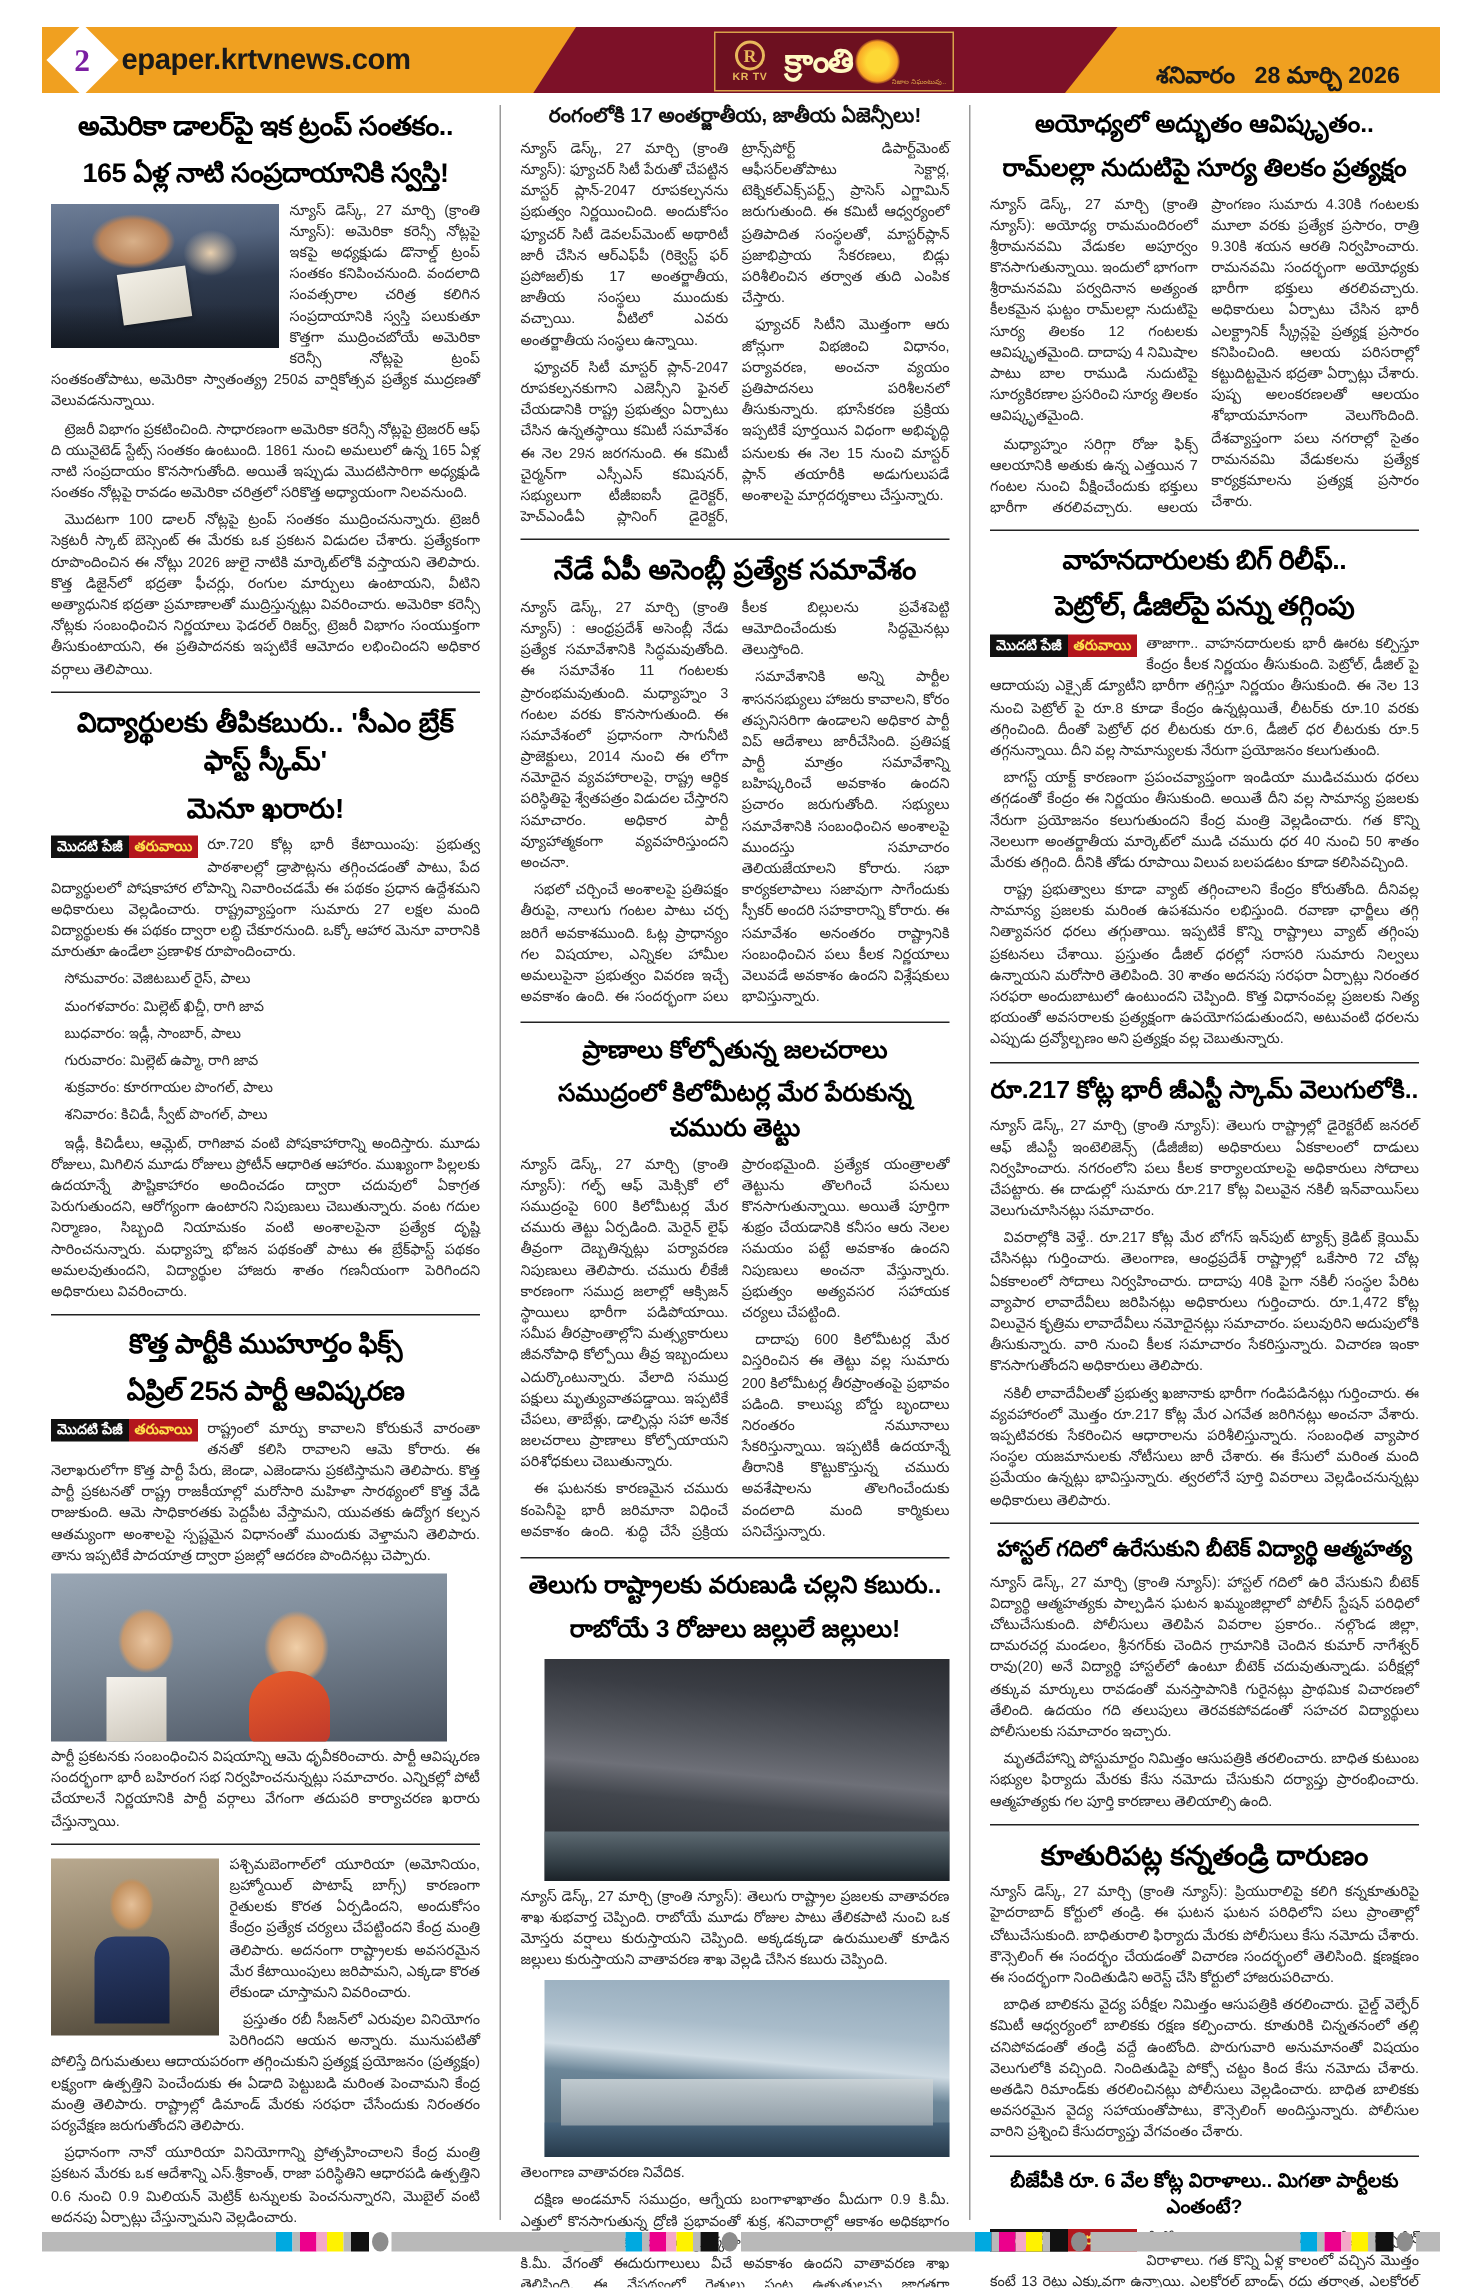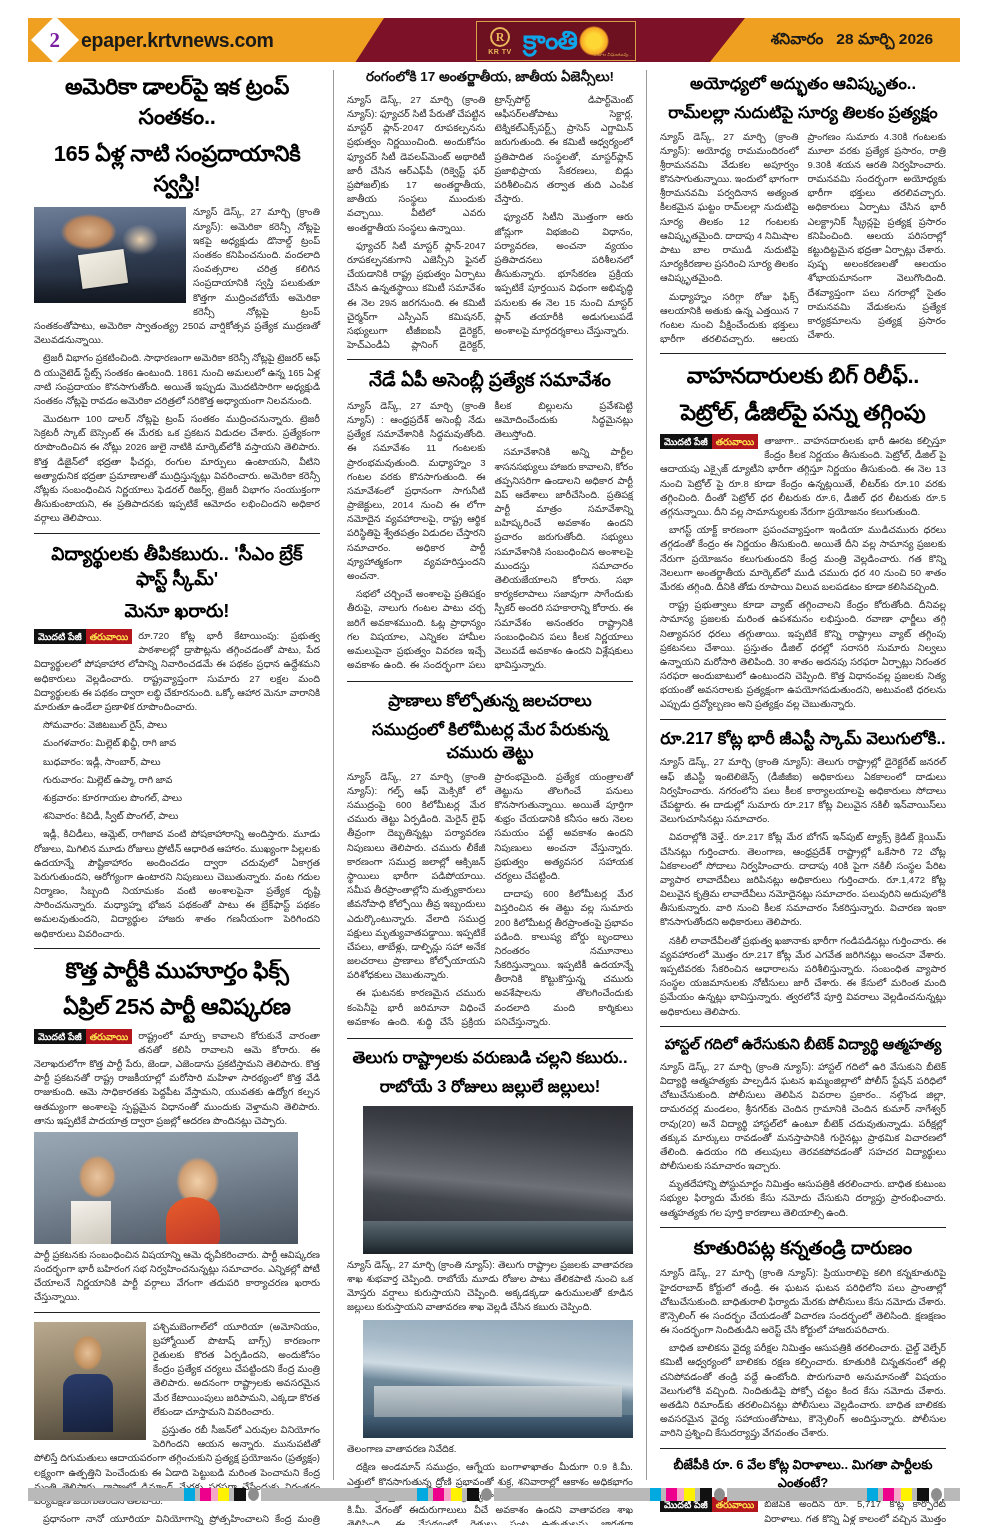--- a/index.html
+++ b/index.html
@@ -81,22 +81,22 @@
   }
   .logo-krtv .ring b {
     color: #e8b85c; font-size: 12px; font-family: "Liberation Serif", serif;
     line-height: 1;
   }
   .logo-krtv .krtv-txt {
     color: #e8b85c; font-size: 7px; font-weight: bold;
     letter-spacing: 0.5px; margin-top: 1px;
   }
   .logo-word {
-    color: #0ea5e9;
-    font-size: 26px;
+    color: #fef9c3;
+    font-size: 22px;
     font-weight: bold;
     line-height: 1;
     font-family: "Liberation Serif", serif;
     letter-spacing: -1px;
   }
   .logo-sun {
     width: 30px; height: 30px;
     border-radius: 50%;
     background: radial-gradient(circle, #fdd835 35%, #f9a825 62%, #6d1020 72%);
     margin: 0 2px;
@@ -105,21 +105,21 @@
   .logo-tag {
     position: absolute; right: 4px; bottom: 2px;
     color: #e0a84a; font-size: 4.5px; letter-spacing: 0.2px;
   }
   .mh-right {
     position: absolute;
     right: 0; top: 0;
     height: 44px; width: 250px;
     background: #f0a020;
     clip-path: polygon(14% 0, 100% 0, 100% 100%, 0 100%);
-    display: flex; align-items: center; justify-content: center;
+    display: flex; align-items: flex-end; justify-content: center;
   }
   .mh-date {
     font-size: 15.5px; font-weight: bold; color: #1a1a1a;
     padding-left: 34px; white-space: nowrap;
   }
 
   
   .cols {
     position: absolute;
     left: 28px; top: 70px;
@@ -145,21 +145,21 @@
     margin: 7px 0 7px 0;
   }
   .headline {
     text-align: center;
     font-weight: bold;
     color: #000;
     line-height: 1.38;
     font-family: "Liberation Sans", sans-serif;
     margin: 2px 0 6px 0;
   }
-  .h-xl { font-size: 22px; letter-spacing: -0.3px; }
+  .h-xl { font-size: 18px; letter-spacing: -0.3px; }
   .h-lg { font-size: 18.5px; }
   .h-md { font-size: 16.5px; }
   .h-sm { font-size: 14.5px; }
   .h-xs { font-size: 13px; }
   .subhead {
     text-align: center;
     font-weight: bold;
     font-size: 13.5px;
     color: #111;
     line-height: 1.4;

